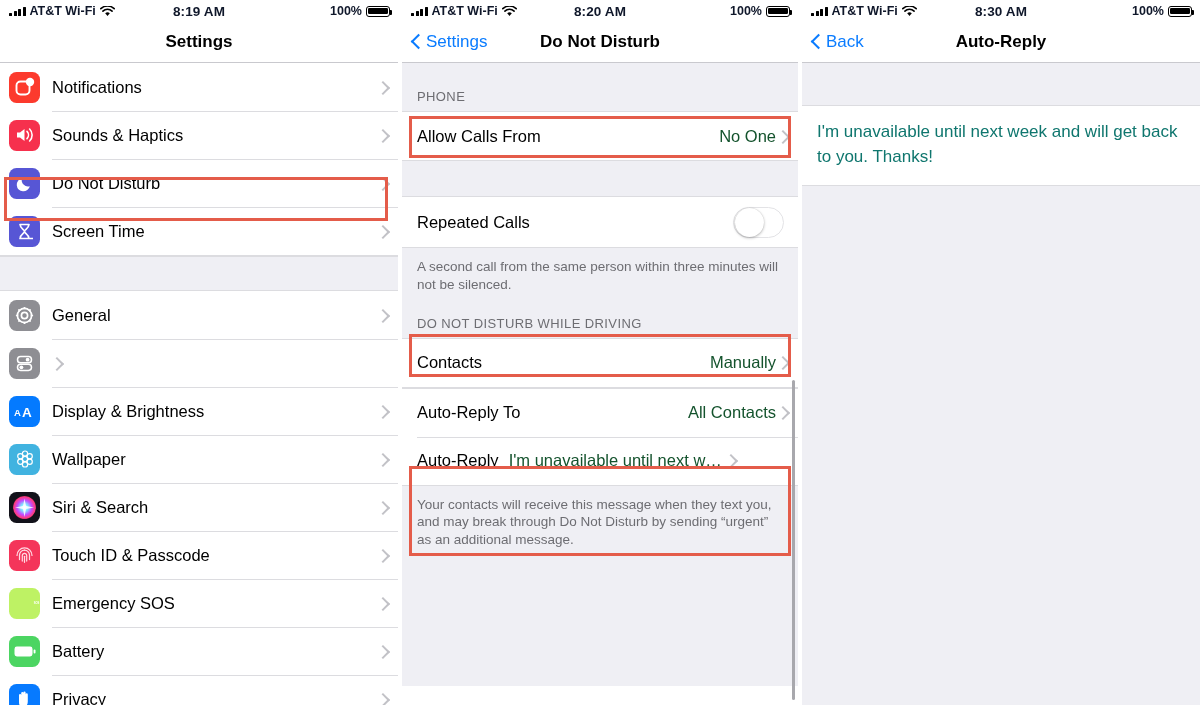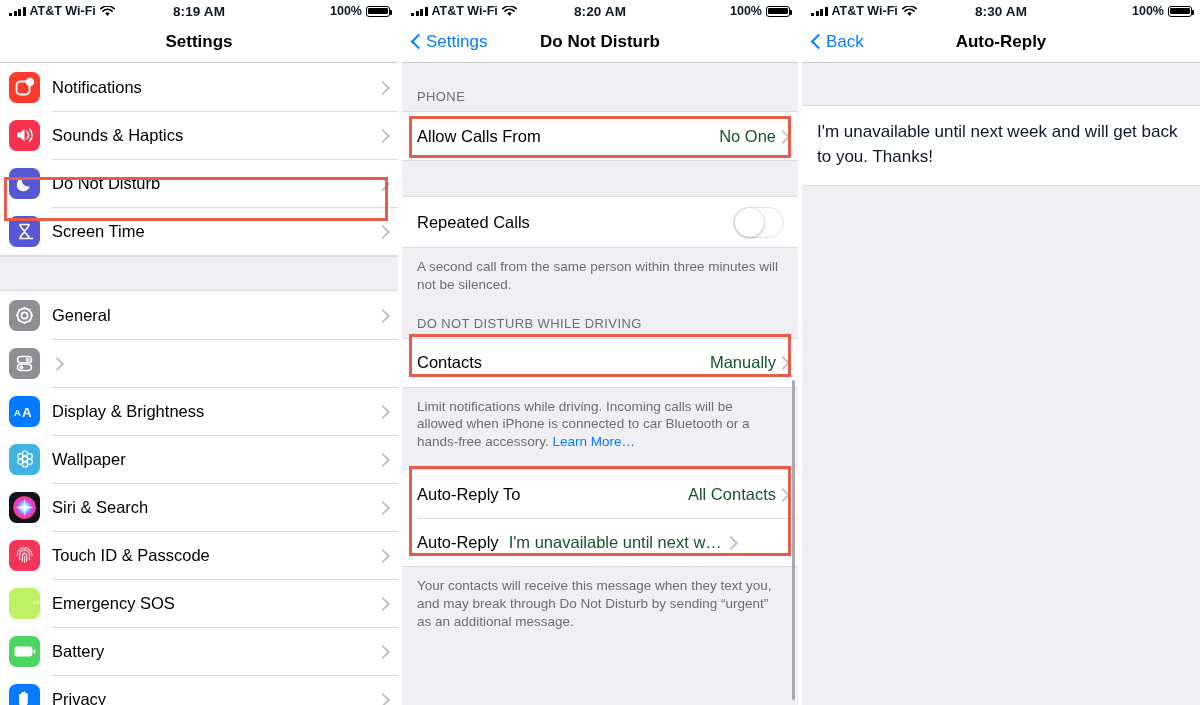--- a/index.html
+++ b/index.html
@@ -79,21 +79,21 @@
   .toggle .knob { position:absolute; left:1px; top:0px; width:29px; height:29px; border-radius:50%;
             background:#fff; box-shadow:0 1px 3px rgba(0,0,0,.28), 0 0 1px rgba(0,0,0,.18); }
 
   
   .hl { position:absolute; border:3px solid #e45c4a; pointer-events:none; z-index:5; }
 
   
   .sbar { position:absolute; width:3px; border-radius:2px; background:#a8a8ad; z-index:4; }
 
   
-  .bigtext { font-size:17px; color:#0f172a; line-height:1.45; padding:14px 16px 16px 15px; background:#fff; }
+  .bigtext { font-size:17px; color:#0f766e; line-height:1.45; padding:14px 16px 16px 15px; background:#fff; }
 
   
   .ic-notif { background:#fc3a2d; }
   .ic-sound { background:#f6304d; }
   .ic-dnd   { background:#5756d5; }
   .ic-screen{ background:#5756d5; }
   .ic-gen   { background:#8e8e93; }
   .ic-cc    { background:#8e8e93; }
   .ic-disp  { background:#047aff; }
   .ic-wall  { background:#41b3e0; }
@@ -370,25 +370,20 @@
     </div>
 
     <div class="list listtop listbot">
       <div class="row noicon" style="padding-left:15px;">
         <span class="rl">Contacts</span>
         <span class="rv">Manually</span>
         <span class="chev"></span>
       </div>
     </div>
 
-    <div class="sec-bg">
-      <div class="sec-ftr" style="padding-top:10px; padding-bottom:18px;">
-        <span>Limit notifications while driving. Incoming calls will be allowed when iPhone is connected to car Bluetooth or a hands-free accessory. </span><a href="#">Learn More…</a>
-      </div>
-    </div>
 
     <div class="list listtop listbot">
       <div class="row noicon" style="padding-left:15px;">
         <span class="rl">Auto-Reply To</span>
         <span class="rv">All Contacts</span>
         <span class="chev"></span>
       </div>
       <div class="row noicon" style="padding-left:15px;">
         <span class="rl" style="flex:0 0 auto;">Auto-Reply</span>
         <span class="rv trunc" style="flex:1; text-align:left; margin-left:10px;">I'm unavailable until next we…</span>

